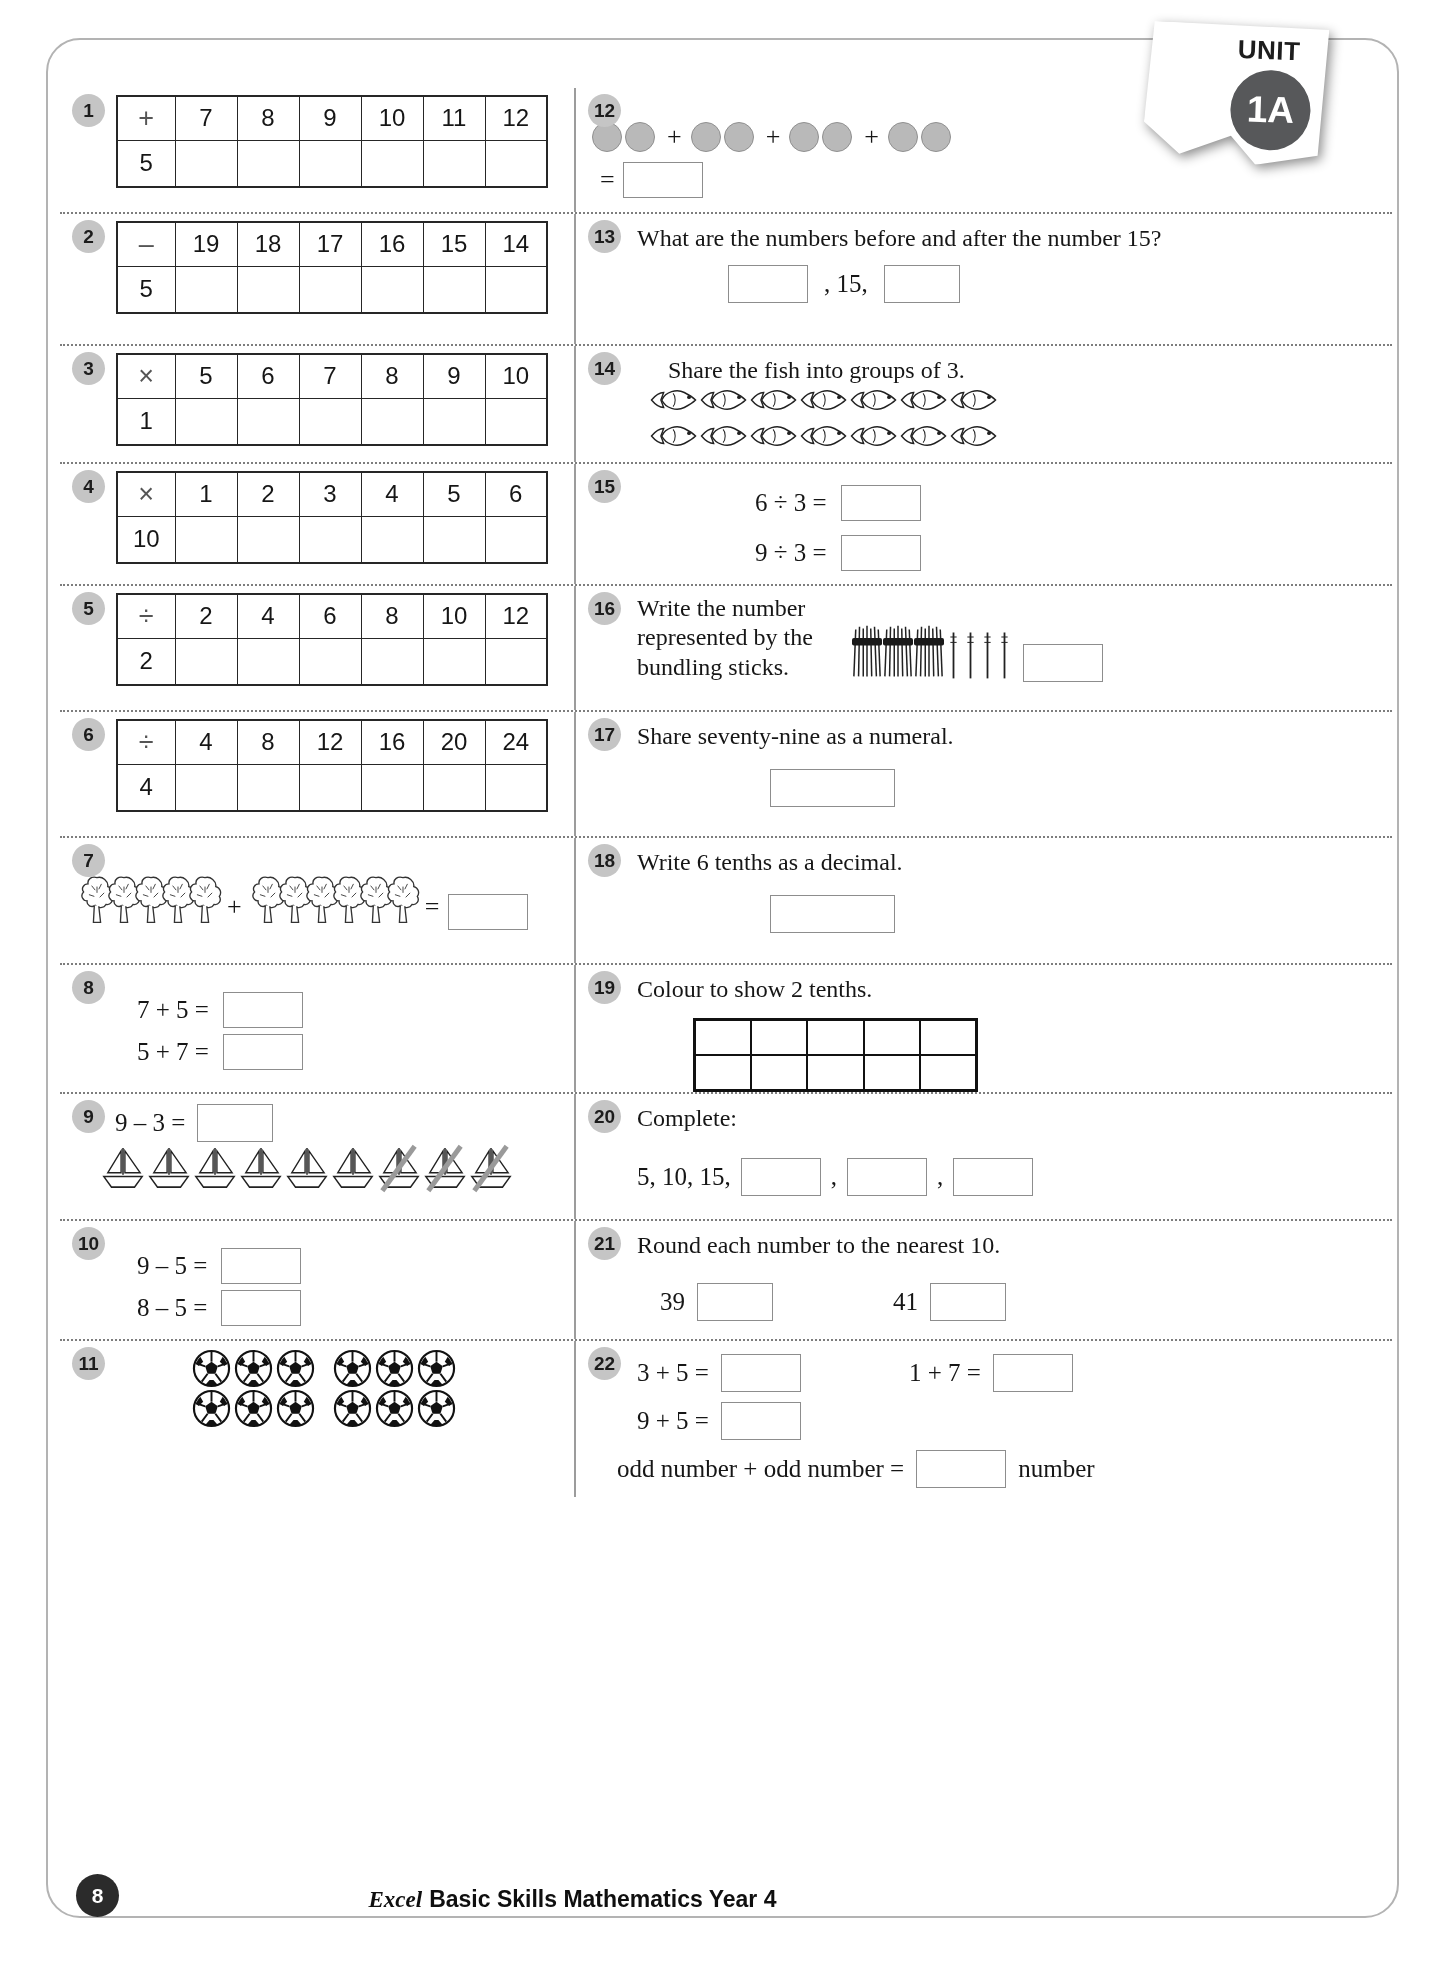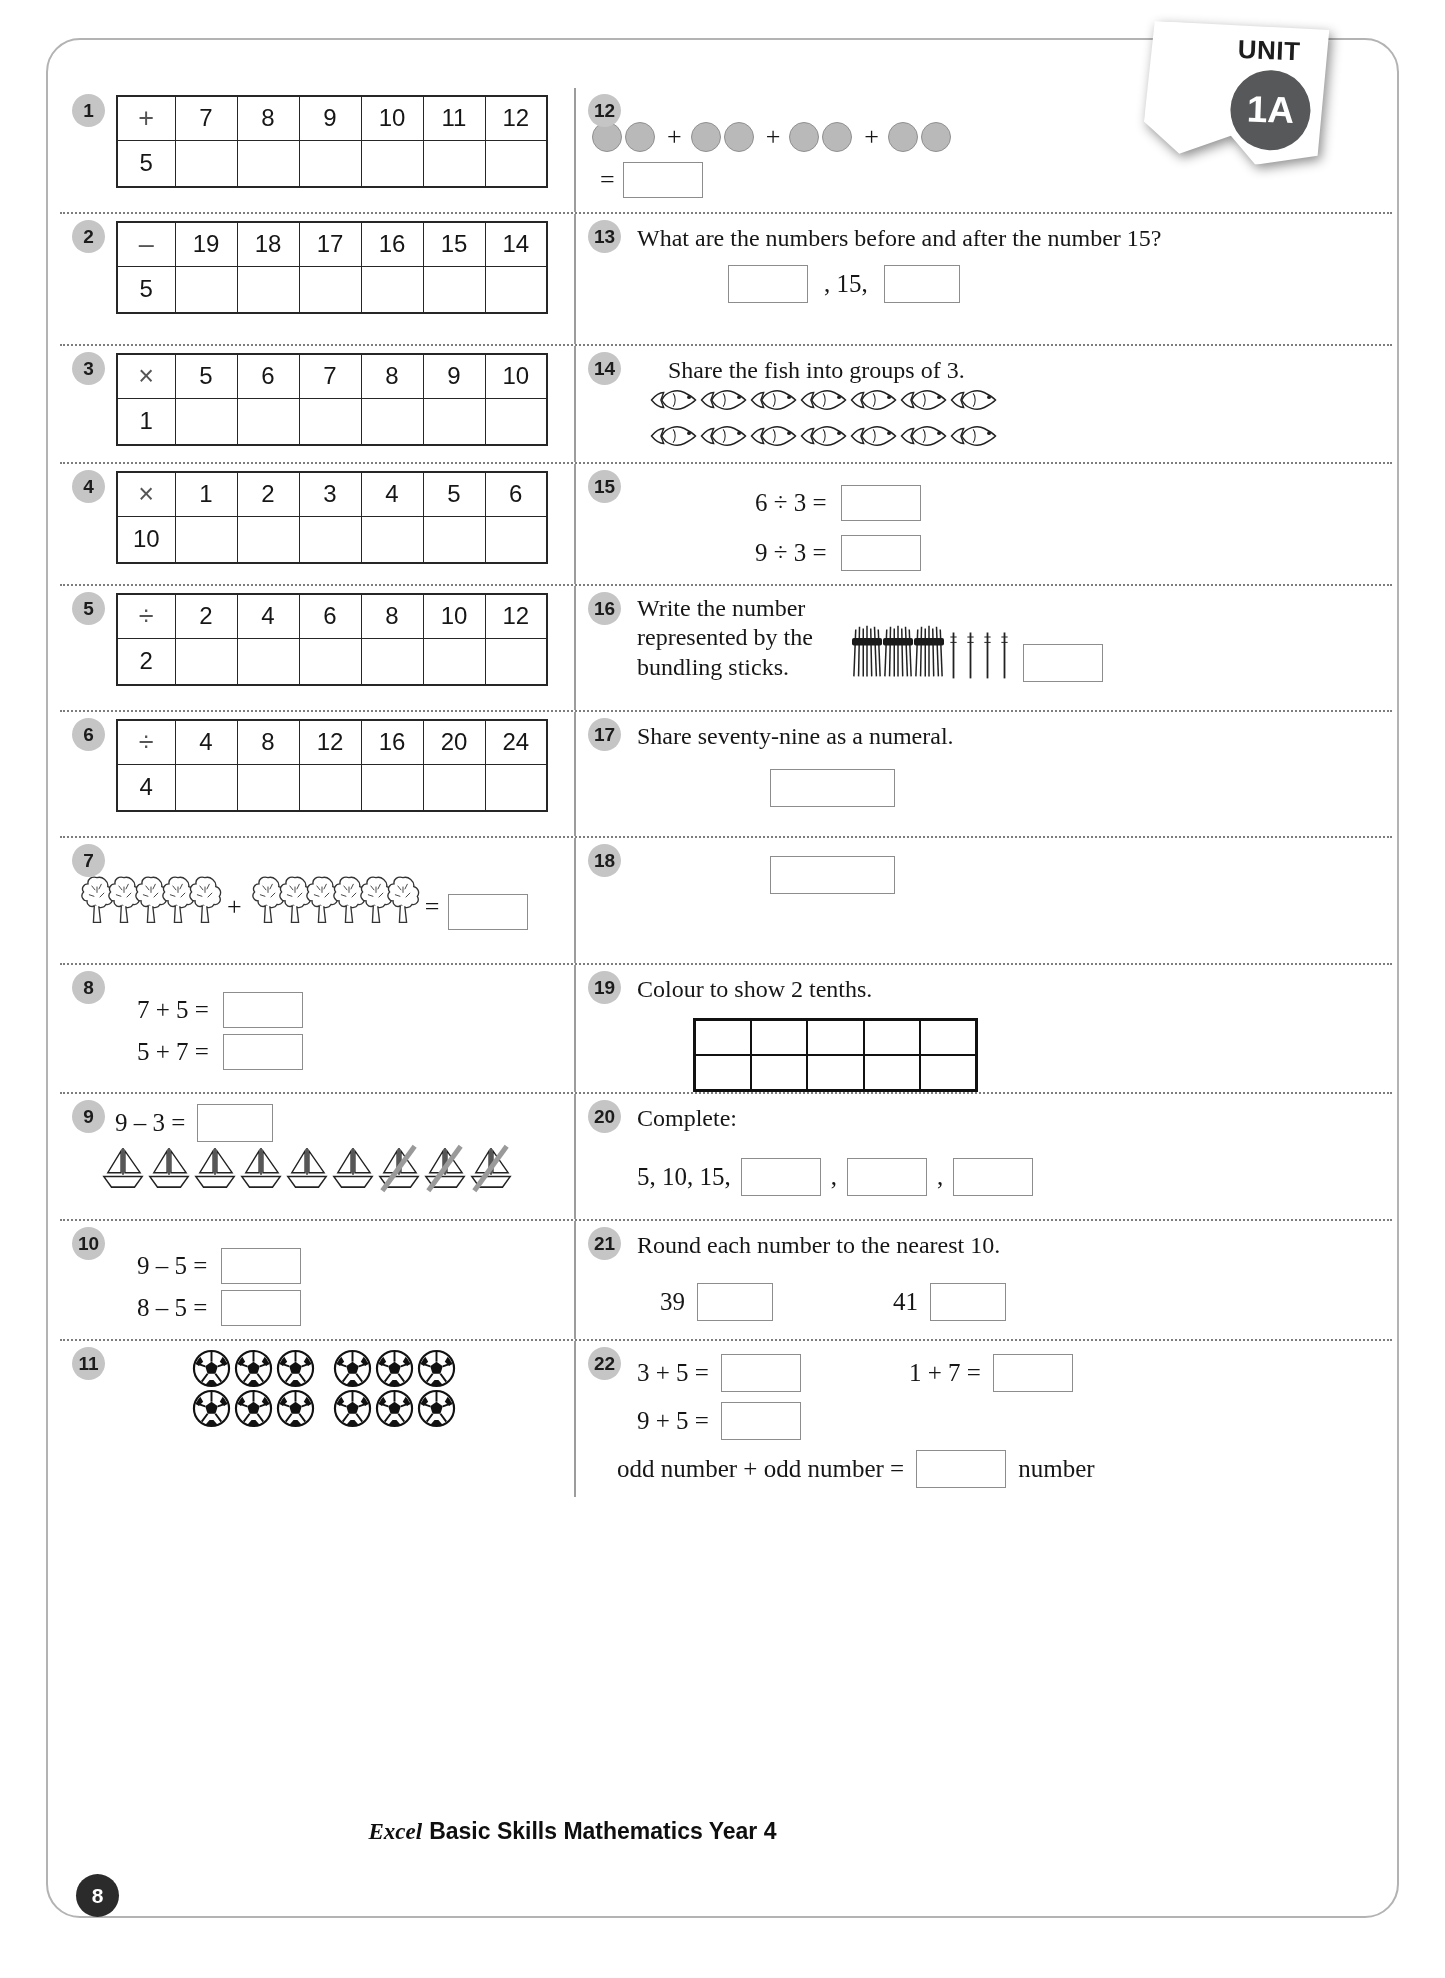--- a/index.html
+++ b/index.html
@@ -108,21 +108,21 @@
 
   
   .q22 .eqline{display:flex;align-items:center;gap:12px;font-size:25px;margin:0 0 8px 61px;height:40px}
   .q22 .l1{margin-top:12px}
   .q22 .l3{margin-left:41px}
   .q22 .gapwide{width:84px}
 
   
   .pagenum{position:absolute;left:76px;top:1874px;width:43px;height:43px;background:#2b2b2b;color:#fff;border-radius:50%;
     display:flex;align-items:center;justify-content:center;font:bold 21px "Liberation Sans",sans-serif}
-  .footer{position:absolute;top:1818px;left:0;width:1145px;text-align:center;font:bold 23px "Liberation Sans",sans-serif;color:#0f0f0f}
+  .footer{position:absolute;top:1886px;left:0;width:1145px;text-align:center;font:bold 23px "Liberation Sans",sans-serif;color:#0f0f0f}
   .brand{font-family:"Liberation Serif",serif;font-style:italic;margin-right:7px}
 </style>
 </head>
 <body>
 
 <div class="frame"></div>
 
 <div class="unit-wrap">
   <div class="unit-ribbon">
     <div class="unit-label">UNIT</div>
@@ -560,20 +560,21 @@
                 <path d="M19 3 C13 1 8 5 9 10 C4 10 1 15 4 19 C0 23 3 29 8 29 C7 34 13 37 17 34 C20 38 27 37 29 33 C34 34 38 29 35 24 C38 20 36 14 31 13 C32 7 25 1 19 3 Z" fill="#fff" stroke="#333" stroke-width="1.5"></path>
                 <path d="M13 12 L17 17 M24 10 L21 16 M10 22 L16 24 M27 20 L22 25 M19 13 L19 20" stroke="#333" stroke-width="1" fill="none"></path>
                 <path d="M16 34 L15 53 L23 53 L21 35" fill="#fff" stroke="#333" stroke-width="1.5"></path>
               </svg></span></span>
         <span class="sym">=</span>
         <span class="abox h36"></span>
       </div>
     </div>
     <div class="rcell">
       <span class="qnum">18</span>
+      <div class="rtext qtext">Write 6 tenths as a decimal.</div>
       <div class="cbox">
         <span class="abox wide"></span>
       </div>
     </div>
   </div>
 
   <div class="band b8">
     <div class="lcell q8">
       <span class="qnum">8</span>
       <div class="eqstack">

